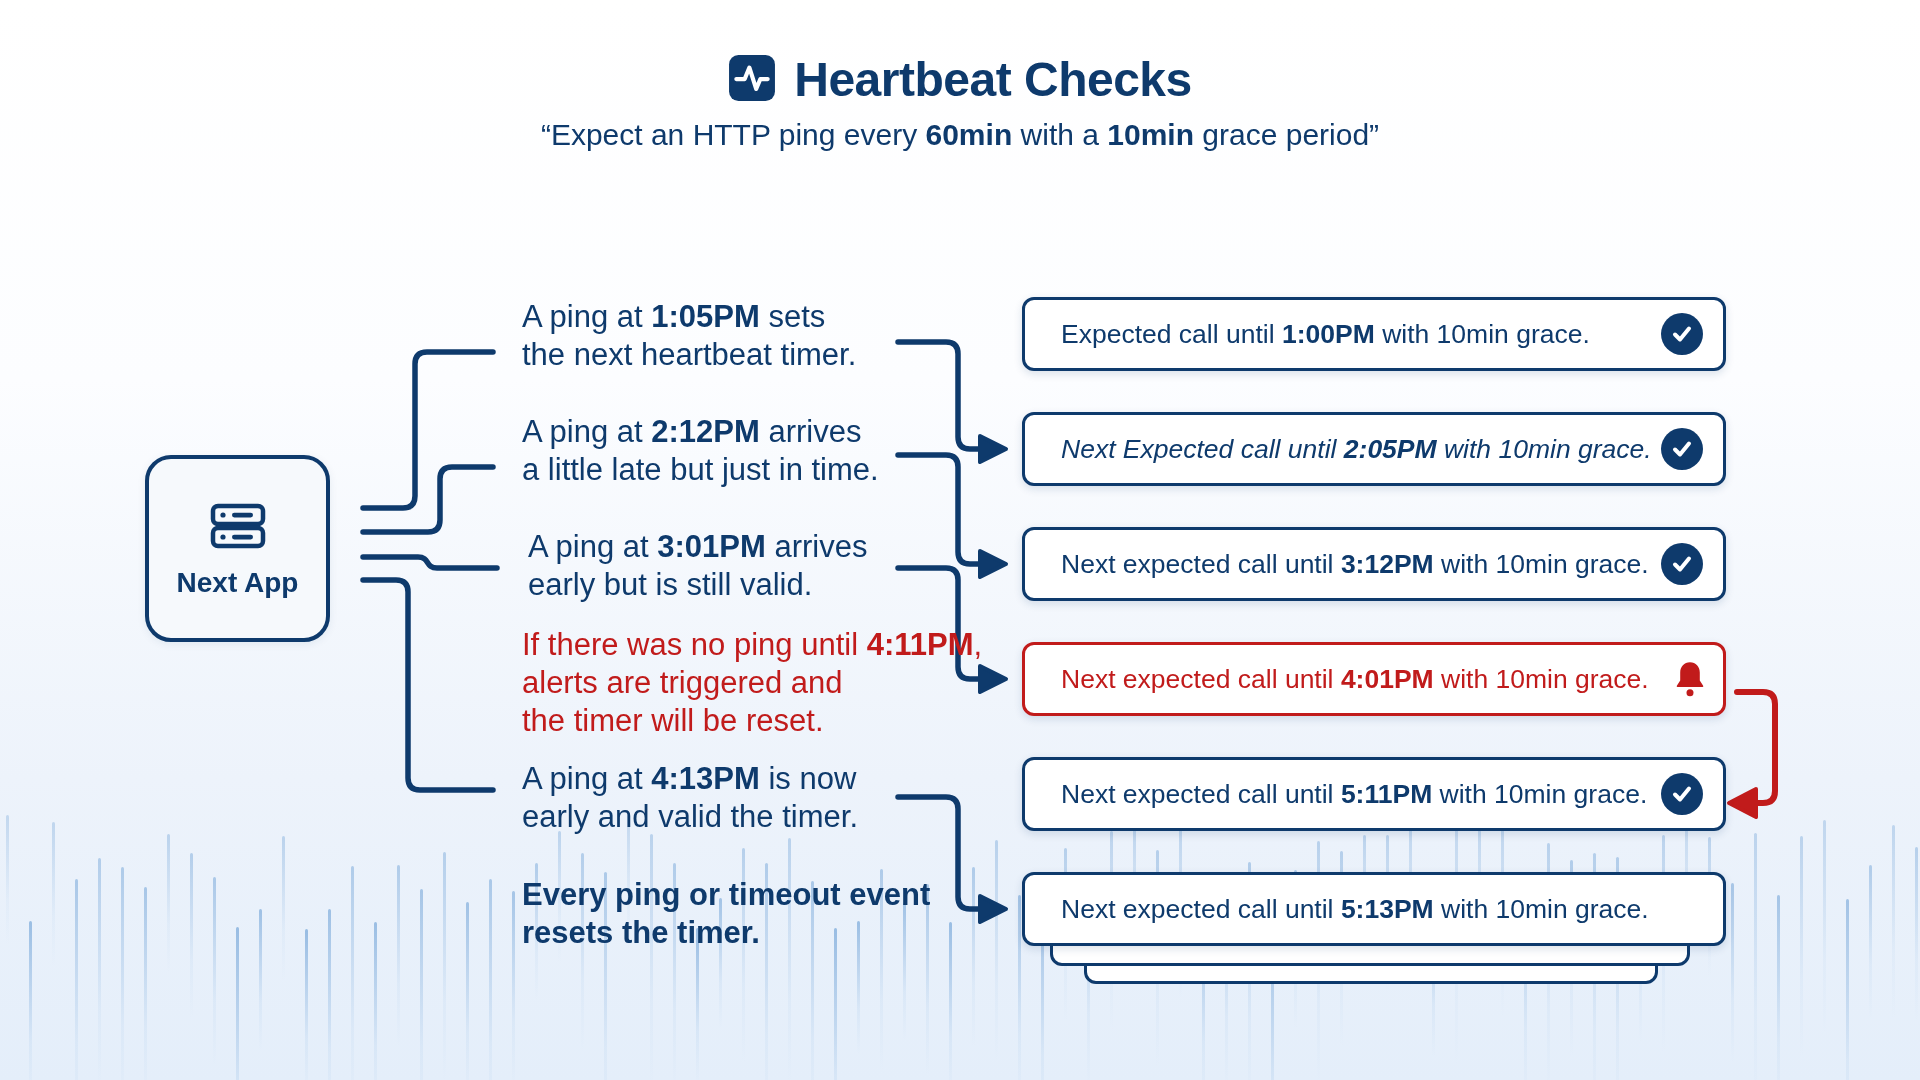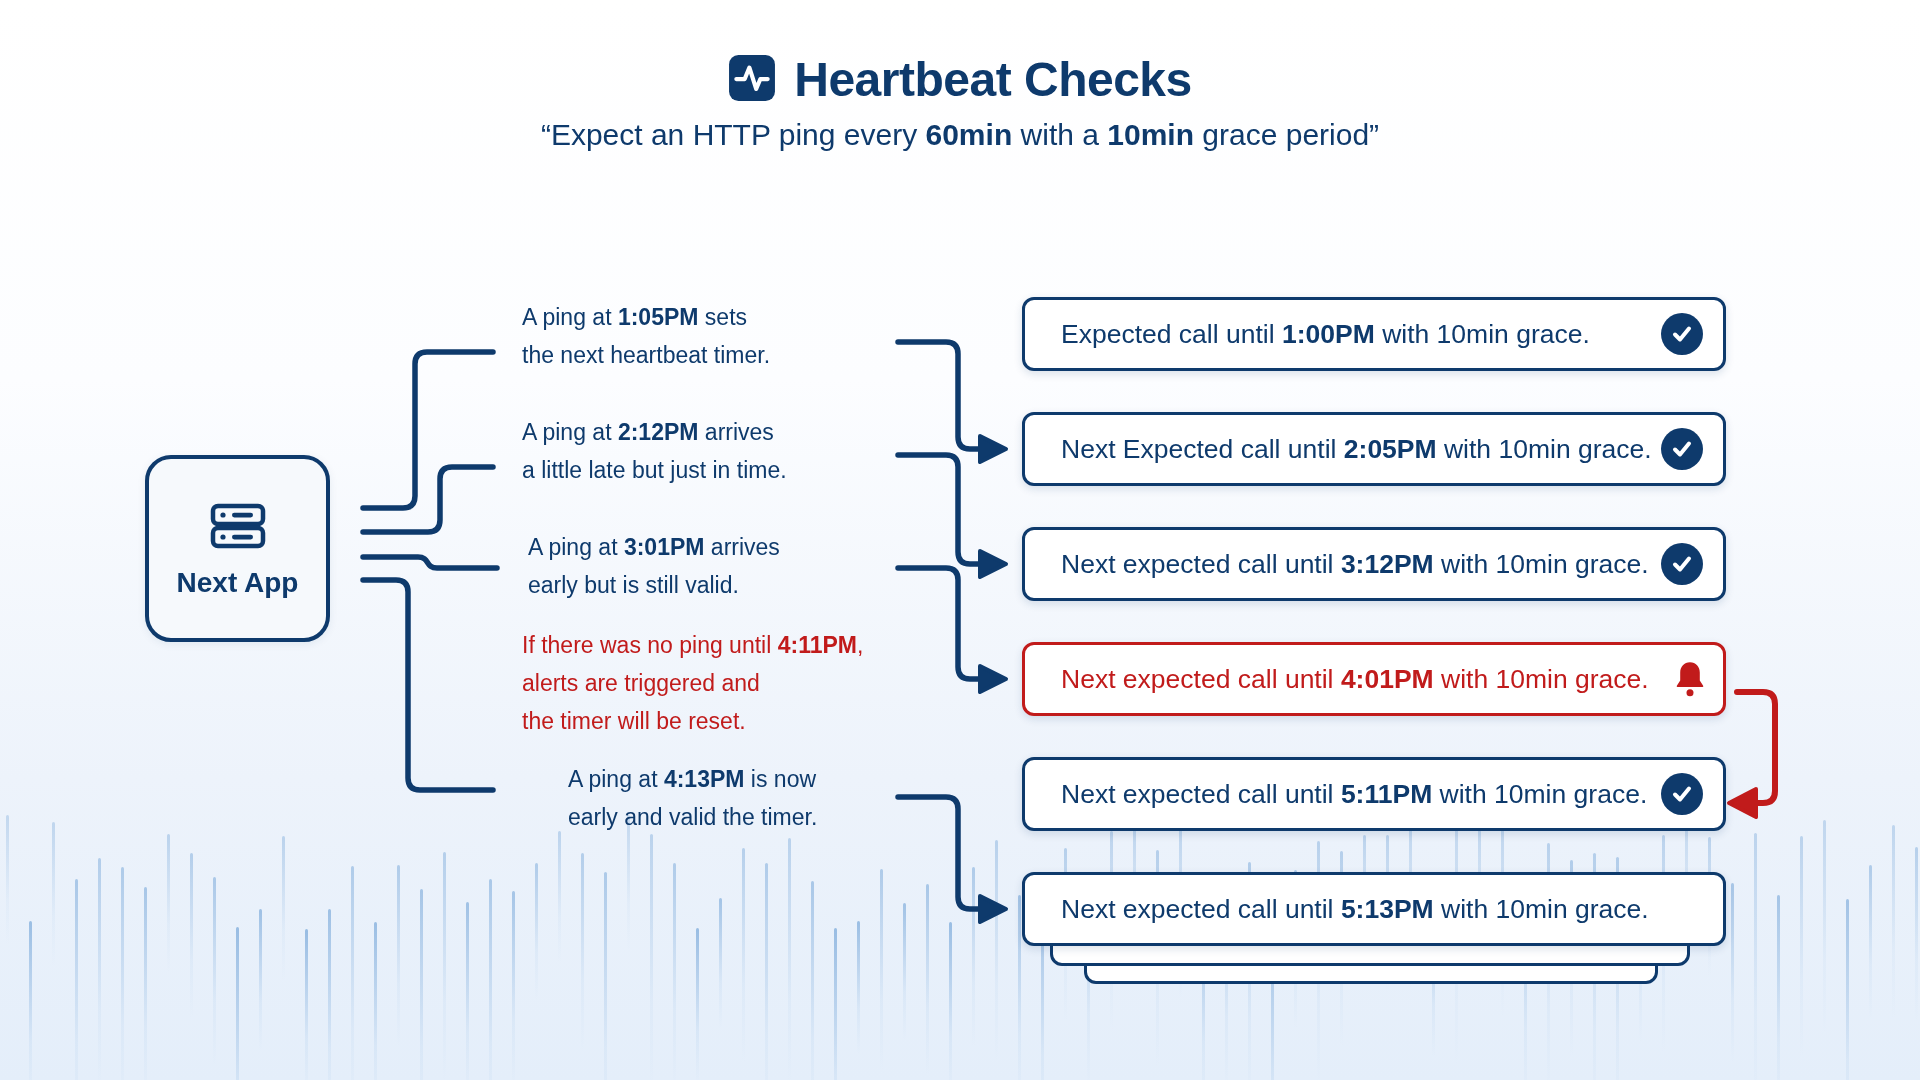--- a/index.html
+++ b/index.html
@@ -25,36 +25,36 @@
   .b{font-weight:700;}
   
   #app-box{
     position:absolute;left:145px;top:455px;width:185px;height:187px;box-sizing:border-box;
     border:4px solid var(--navy);border-radius:26px;background:#f6f9fc;
     display:flex;flex-direction:column;align-items:center;justify-content:center;gap:10px;
     box-shadow:0 2px 8px rgba(14,58,108,.08);z-index:3;
   }
   #app-label{font-size:28px;font-weight:700;}
   
-  .note{position:absolute;font-size:23px;line-height:38px;z-index:3;white-space:nowrap;}
+  .note{position:absolute;font-size:31px;line-height:38px;z-index:3;white-space:nowrap;}
   #note-1{left:522px;top:298px;}
   #note-2{left:522px;top:413px;}
   #note-3{left:528px;top:528px;}
   #note-4{left:522px;top:626px;color:var(--red);}
-  #note-5{left:522px;top:760px;margin-left:46px;}
+  #note-5{left:522px;top:760px;}
   #note-6{left:522px;top:876px;font-weight:700;}
   
   .hb-box{
     position:absolute;left:1022px;width:704px;height:74px;box-sizing:border-box;
     background:#ffffff;border:3px solid var(--navy);border-radius:12px;
     display:flex;align-items:center;padding:0 20px 0 36px;
     font-size:26.5px;color:var(--navy);
     box-shadow:0 3px 8px rgba(14,58,108,.14);z-index:3;white-space:nowrap;
   }
-  #box-1{top:297px;} #box-2{top:412px;} #box-3{top:527px;}
+  #box-1{top:297px;} #box-2{top:412px;font-style:italic;} #box-3{top:527px;}
   #box-4{top:642px;border-color:var(--red);color:var(--red);gap:20px;}
   #box-5{top:757px;} #box-6{top:872px;}
   .hb-label{flex:1;}
   .ok-badge{width:42px;height:42px;border-radius:50%;background:var(--navy);display:flex;align-items:center;justify-content:center;flex:none;}
   .bell-wrap{width:42px;height:42px;display:flex;align-items:center;justify-content:center;flex:none;}
   
   .stack-edge{position:absolute;box-sizing:border-box;background:#ffffff;border:3px solid var(--navy);border-radius:12px;}
   #stack-1{left:1050px;top:896px;width:640px;height:70px;z-index:2;}
   #stack-2{left:1084px;top:914px;width:574px;height:70px;z-index:1;}
   
@@ -198,20 +198,21 @@
     </g>
     <path d="M1737 692 H1763 Q1775 692 1775 704 V791 Q1775 803 1763 803 H1756" fill="none" stroke="#c11b1b" stroke-width="6" stroke-linecap="round"></path>
     <polygon points="1756,789 1729,803 1756,817" fill="#c11b1b" stroke="#c11b1b" stroke-width="4" stroke-linejoin="round"></polygon>
   </svg>
 
   <div class="note" id="note-1"><span>A ping at </span><span class="b">1:05PM</span><span> sets</span><br><span>the next heartbeat timer.</span></div>
   <div class="note" id="note-2"><span>A ping at </span><span class="b">2:12PM</span><span> arrives</span><br><span>a little late but just in time.</span></div>
   <div class="note" id="note-3"><span>A ping at </span><span class="b">3:01PM</span><span> arrives</span><br><span>early but is still valid.</span></div>
   <div class="note" id="note-4"><span>If there was no ping until </span><span class="b">4:11PM</span><span>,</span><br><span>alerts are triggered and</span><br><span>the timer will be reset.</span></div>
   <div class="note" id="note-5"><span>A ping at </span><span class="b">4:13PM</span><span> is now</span><br><span>early and valid the timer.</span></div>
+  <div class="note" id="note-6"><span class="b">Every ping or timeout event</span><br><span class="b">resets the timer.</span></div>
 
   <div class="hb-box" id="box-1">
     <span class="hb-label"><span>Expected call until </span><span class="b">1:00PM</span><span> with 10min grace.</span></span>
     <span class="ok-badge">
       <svg width="24" height="24" viewBox="0 0 24 24">
           <polyline points="5,12.5 10,17.5 19,6.5" fill="none" stroke="#ffffff" stroke-width="4" stroke-linecap="round" stroke-linejoin="round"></polyline>
         </svg>
     </span>
   </div>
   <div class="hb-box" id="box-2">

